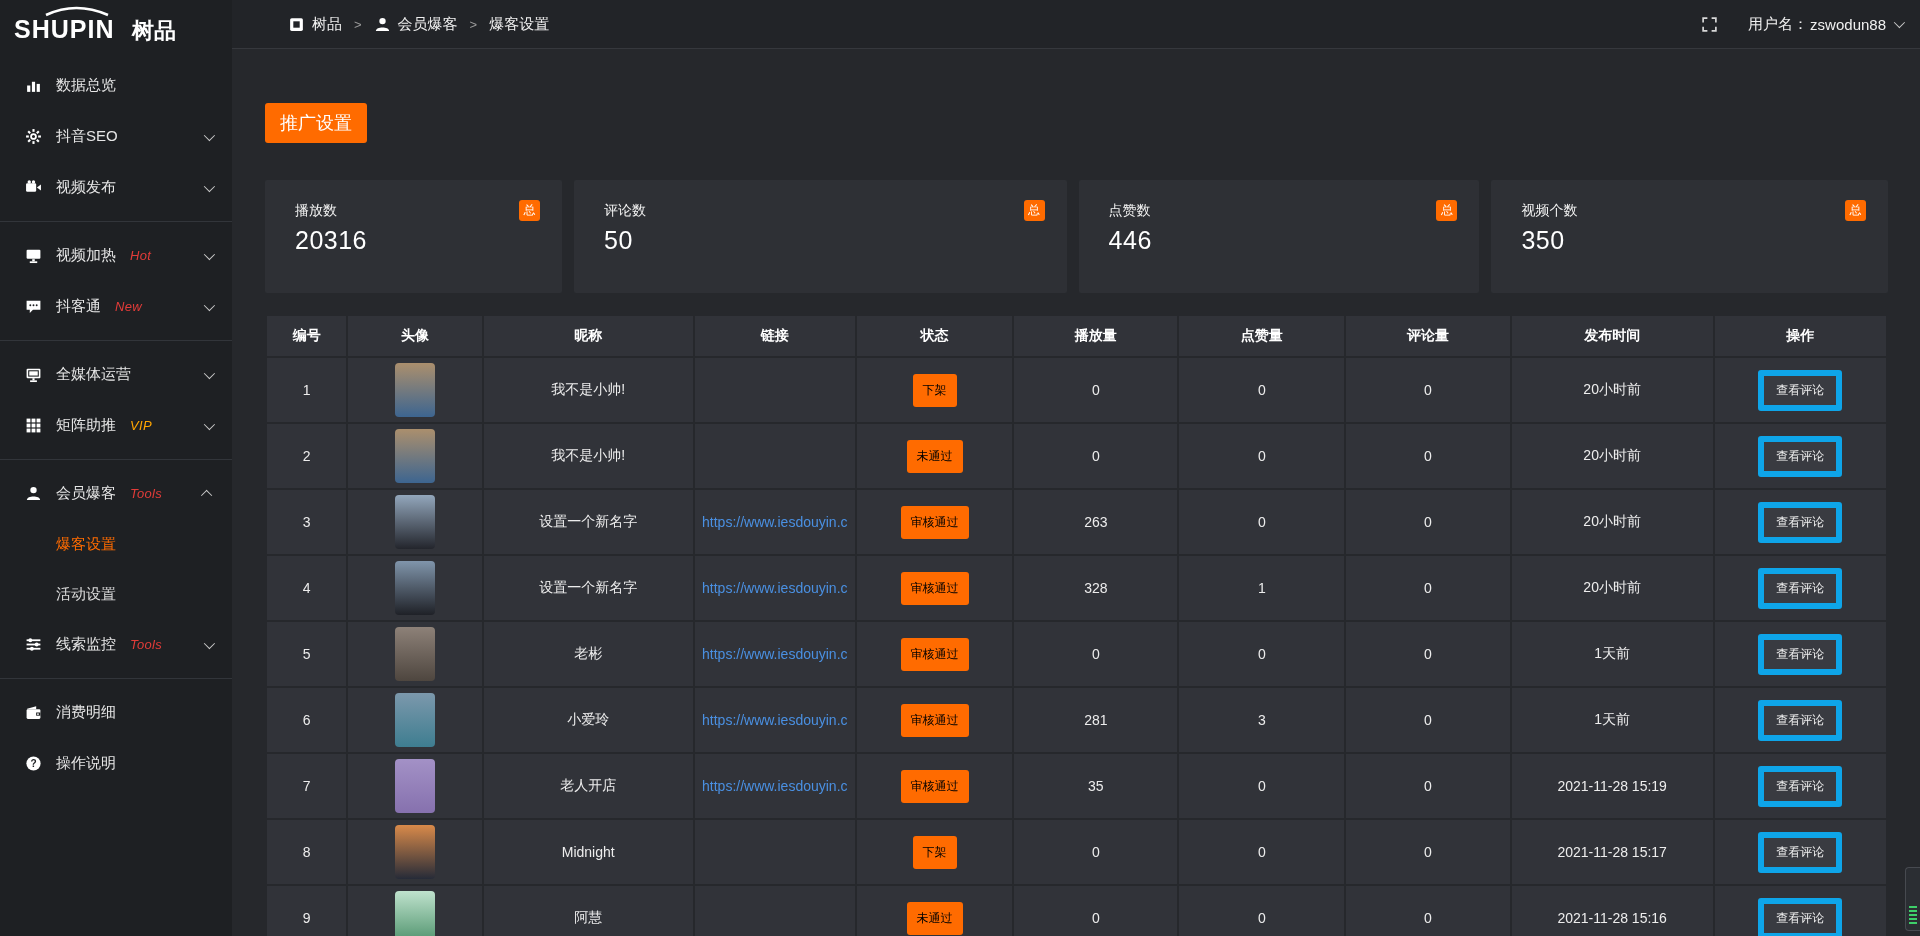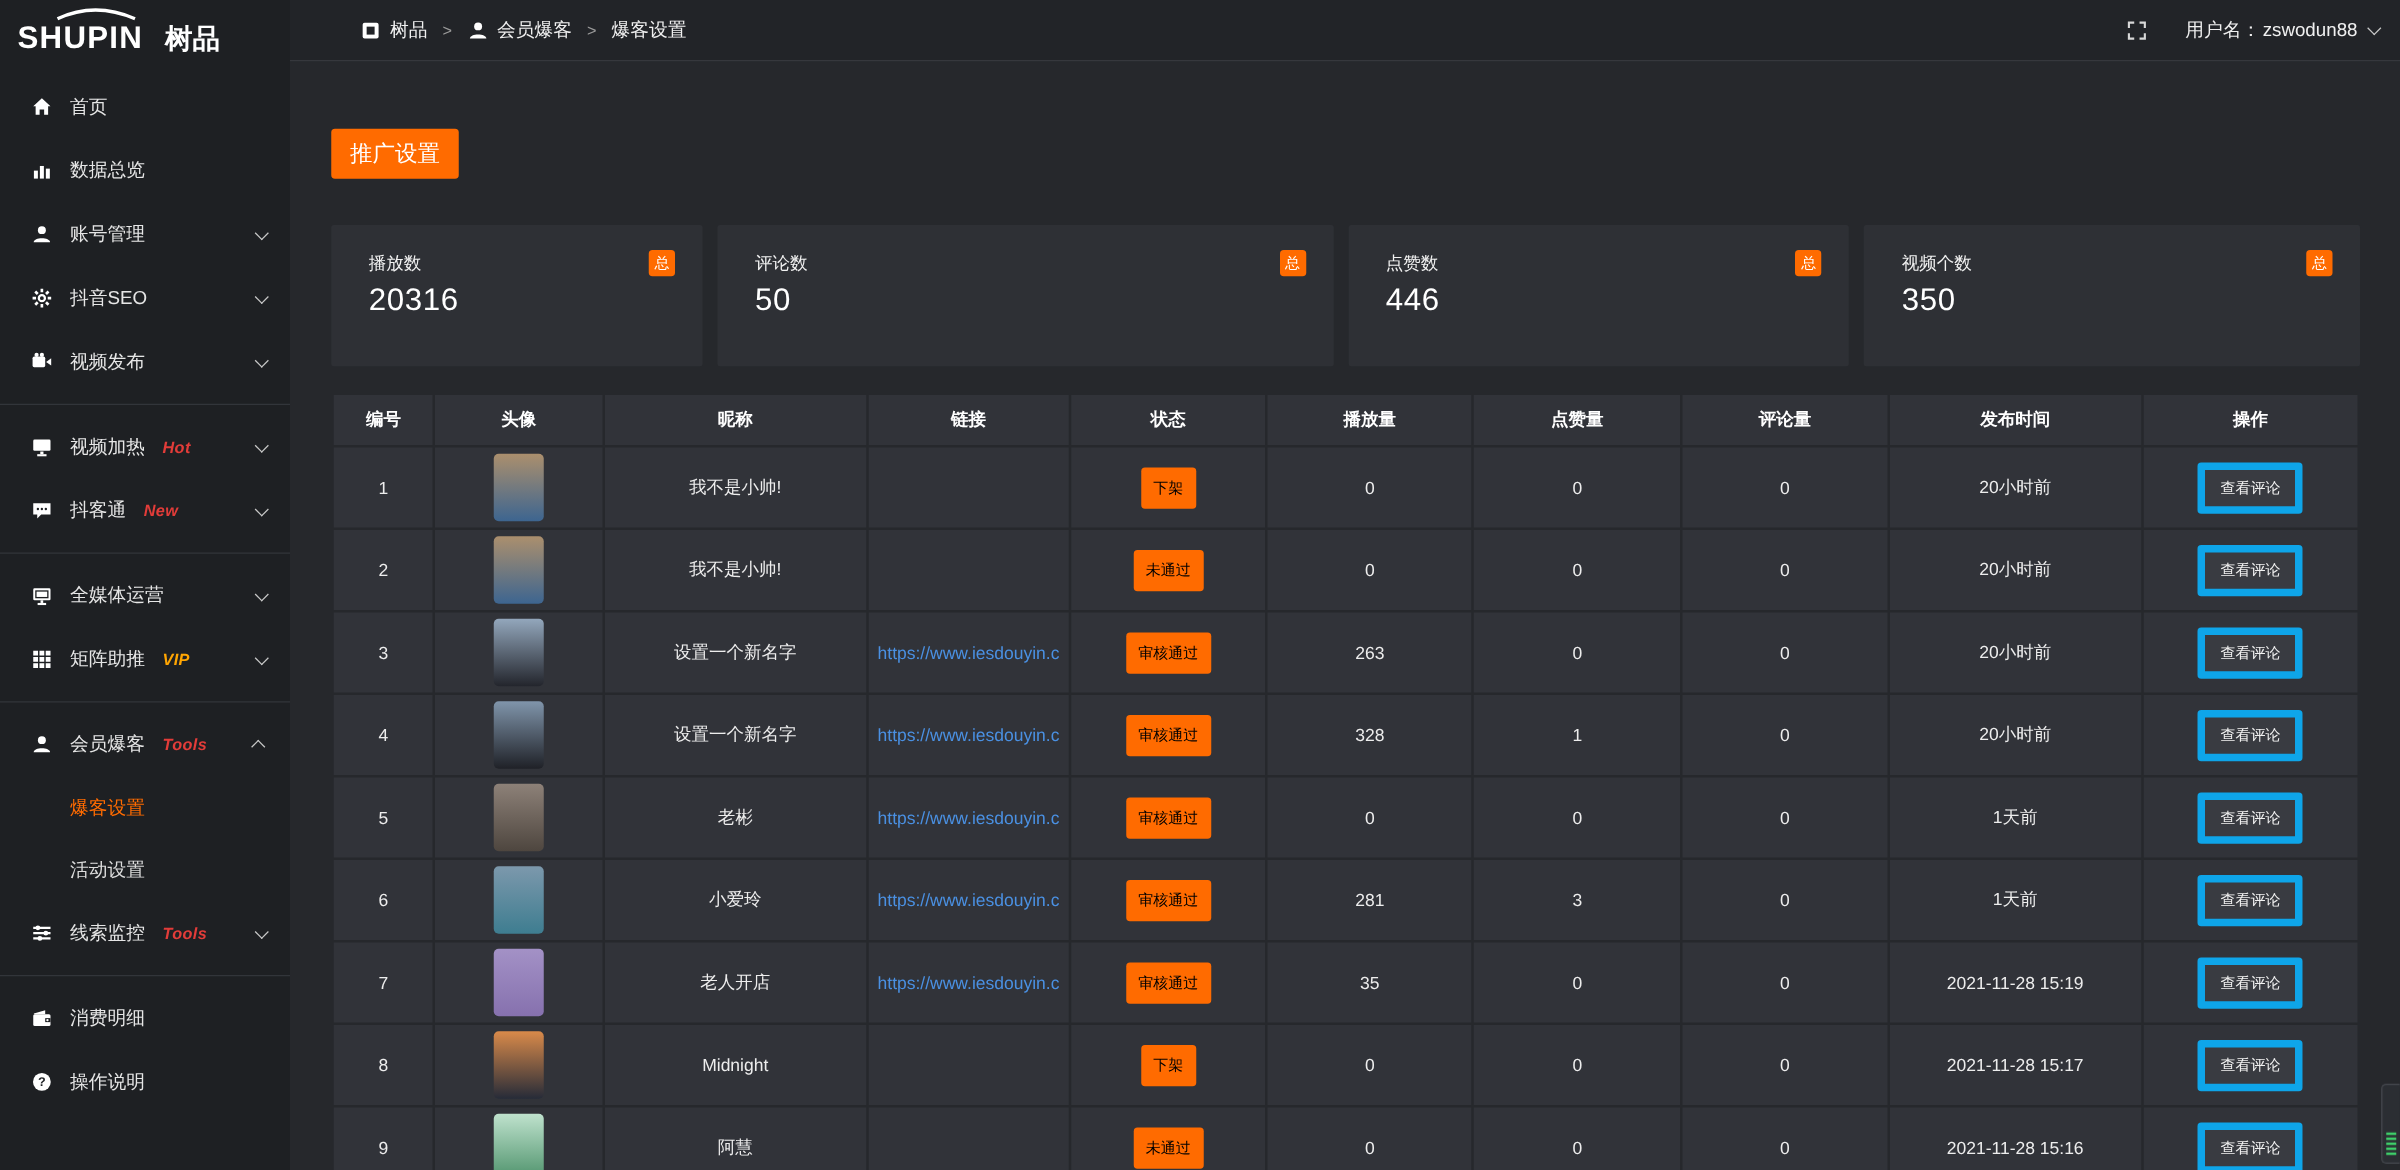--- a/index.html
+++ b/index.html
@@ -11,21 +11,21 @@
   }
   .app{display:flex;height:936px}
 
   
   .sidebar{flex:0 0 232px;width:232px;background:#1e2023;display:flex;flex-direction:column;overflow:hidden}
   .logo{height:50px;display:flex;align-items:center;padding-left:12px;flex:0 0 50px}
   #side-nav{flex:1;padding-top:10px}
   .side-item{height:51px;display:flex;align-items:center;padding:0 20px 0 24px;cursor:pointer;font-size:15px;color:#e6e6e6;white-space:nowrap}
   .side-item .icn{width:18px;height:18px;margin-right:14px;display:flex;align-items:center;justify-content:center}
   .side-item .icn svg{display:block}
-  .tag{font-style:italic;font-weight:bold;font-size:13px;margin-left:14px;letter-spacing:.3px}
+  .tag{font-style:italic;font-weight:normal;font-size:13px;margin-left:14px;letter-spacing:.3px}
   .chev{margin-left:auto;width:7px;height:7px;border-right:1.5px solid #c9c9c9;border-bottom:1.5px solid #c9c9c9;transform:rotate(45deg) translateY(-2px)}
   .chev.up{transform:rotate(-135deg) translateY(-2px)}
   .sub-item{height:50px;display:flex;align-items:center;padding-left:56px;font-size:15px;color:#dcdcdc;cursor:pointer}
   .sub-item.active{color:var(--accent)}
   .sb-divider{height:1px;background:#32353a;margin:8px 0}
 
   
   .main{flex:1;display:flex;flex-direction:column;min-width:0}
   .topbar{flex:0 0 49px;height:49px;background:#222428;border-bottom:1px solid #36383d;display:flex;align-items:center;padding:0 18px 0 56px;box-sizing:border-box}
   .crumbs{display:flex;align-items:center;gap:12px;font-size:15px;color:#f0f0f0}
@@ -78,47 +78,27 @@
       <svg width="200" height="38" viewBox="0 0 200 38">
         <path d="M34 9 Q64 -5 96 9" stroke="#ffffff" stroke-width="2.6" fill="none"></path>
         <text x="2" y="32" font-size="25" font-weight="bold" fill="#ffffff" letter-spacing="1">SHUPIN</text>
         <text x="120" y="32" font-size="22" font-weight="bold" fill="#ffffff">树品</text>
       </svg>
     </div>
     <nav id="side-nav">
         <div class="side-item">
         <span class="icn">
             <svg width="17" height="17" viewBox="0 0 16 16" fill="#fff">
-              <path d="M8 1.5 14.5 7.5 H12.7 V14 H9.7 V10 H6.3 V14 H3.3 V7.5 H1.5 Z"></path>
-            </svg>
-          </span>
-        <span>首页</span>
-
-      </div>
-        <div class="side-item">
-        <span class="icn">
-            <svg width="17" height="17" viewBox="0 0 16 16" fill="#fff">
               <rect x="2" y="8" width="3" height="6"></rect>
               <rect x="6.5" y="4.5" width="3" height="9.5"></rect>
               <rect x="11" y="6.5" width="3" height="7.5"></rect>
             </svg>
           </span>
         <span>数据总览</span>
 
-      </div>
-        <div class="side-item">
-        <span class="icn">
-            <svg width="17" height="17" viewBox="0 0 16 16" fill="#fff">
-              <circle cx="8" cy="4.8" r="3"></circle>
-              <path d="M1.8 14 C1.8 9.8 14.2 9.8 14.2 14 Z"></path>
-            </svg>
-          </span>
-        <span>账号管理</span>
-
-        <span class="chev "></span>
       </div>
         <div class="side-item">
         <span class="icn">
             <svg width="17" height="17" viewBox="0 0 16 16" fill="#fff">
               <circle cx="8" cy="8" r="2.3" fill="none" stroke="#fff" stroke-width="1.7"></circle>
               <g stroke="#fff" stroke-width="2">
                 <line x1="8" y1="1" x2="8" y2="3.6"></line>
                 <line x1="8" y1="12.4" x2="8" y2="15"></line>
                 <line x1="1" y1="8" x2="3.6" y2="8"></line>
                 <line x1="12.4" y1="8" x2="15" y2="8"></line>

